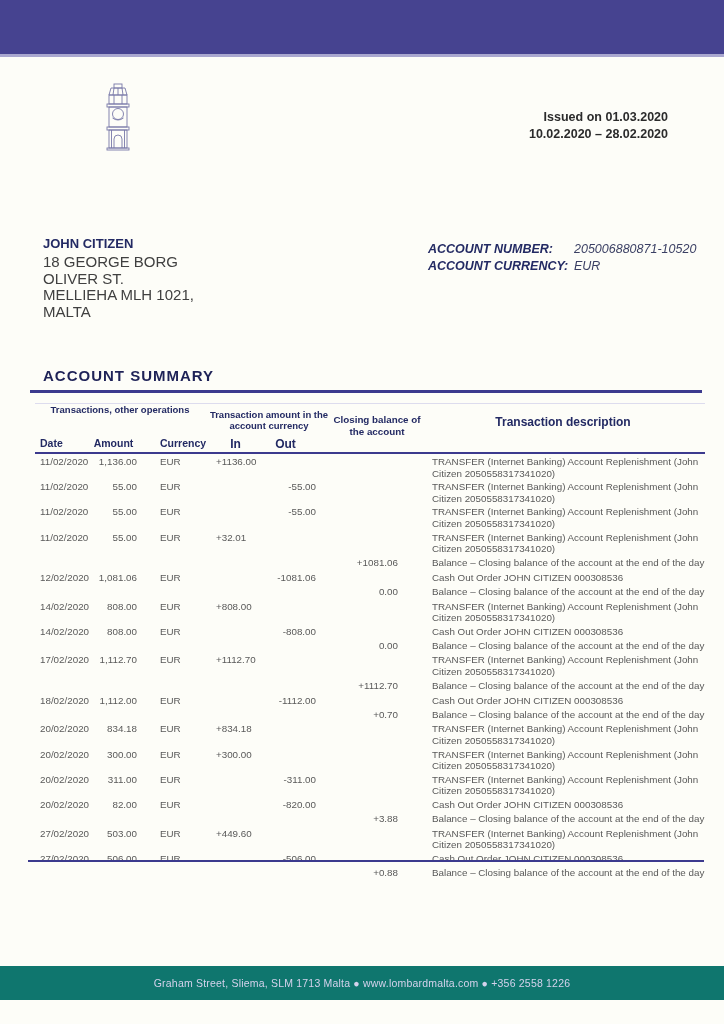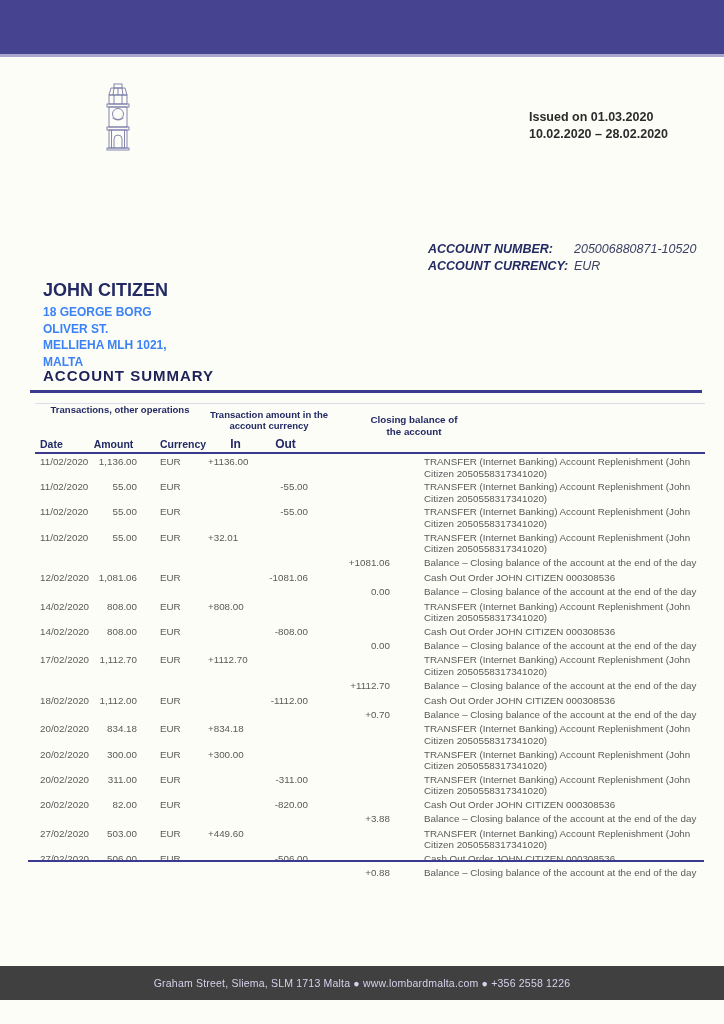--- a/index.html
+++ b/index.html
@@ -9,72 +9,72 @@
     background:#fdfdf8; overflow:hidden;
     font-family:"Liberation Sans", sans-serif; color:#595959;
   }
   
   .topbar {
     position:absolute; left:0; top:0; width:724px; height:57px;
     background:#464390; border-bottom:3px solid #a9a7cf;
   }
   .footerbar {
     position:absolute; left:0; top:966px; width:724px; height:34px;
-    background:#404040; display:flex; align-items:center; justify-content:center;
+    background:#0f766e; display:flex; align-items:center; justify-content:center;
   }
   .footerbar .ftext { font-size:10.5px; color:#d4d2ec; letter-spacing:.2px; }
   
   .logo-wrap { position:absolute; left:43px; top:82px; width:150px; text-align:center; }
   .logo-icon { display:block; margin:0 auto; }
   .logo-word {
     margin-top:3px; font-family:"Liberation Serif", serif; font-weight:bold;
     font-size:27px; letter-spacing:2.5px; color:#2d3184;
   }
   
   .issued {
-    position:absolute; right:56px; top:109px; text-align:left;
+    position:absolute; right:56px; top:109px; text-align:right;
     font-size:12.5px; font-weight:bold; color:#2b2b2b; line-height:17px;
   }
   
   .customer { position:absolute; left:43px; top:236px; }
-  .customer .cname { font-size:18px; font-weight:bold; color:#232a63; margin-bottom:3px;margin-top:44px; }
-  .customer .cline { font-size:12px; color:#3b82f6; line-height:16.5px;font-weight:bold; }
+  .customer .cname { font-size:13px; font-weight:bold; color:#232a63; margin-bottom:3px; }
+  .customer .cline { font-size:15px; color:#404040; line-height:16.5px; }
   .accinfo { position:absolute; left:428px; top:241px; font-size:12.5px; line-height:17px;font-style:italic; }
   .accrow { display:flex; }
   .acclabel { font-weight:bold; color:#232a63; width:146px; }
   .accvalue { color:#3a3f63; }
   
   .summary-title {
     position:absolute; left:43px; top:367px;
     font-size:15px; font-weight:bold; letter-spacing:1px; color:#1e2257;
   }
   .summary-rule { position:absolute; left:30px; top:390px; width:672px; height:3px; background:#3c3a8e; }
   
   .stable { position:absolute; left:35px; top:403px; width:670px; border-top:1px solid #dddcee; }
   .hgroup { display:flex; align-items:flex-start; height:33px; }
   .hg { font-weight:bold; color:#232a63; text-align:center; }
   .hg-ops   { width:170px; font-size:9.5px;  }
   .hg-amt   { width:128px; font-size:9.5px;  margin-top:5px;  line-height:11px; }
-  .hg-close { width:88px;  font-size:9.8px;  margin-top:10px; line-height:11.5px;margin-left:37px; }
+  .hg-close { width:88px;  font-size:9.8px;  margin-top:10px; line-height:11.5px; }
   .hg-desc  { width:284px; font-size:12px;   margin-top:11px; }
-  .hsub { display:flex; align-items:center; height:17px; border-bottom:2px solid #3c3a8e; padding-bottom:2px; }
+  .hsub { display:flex; align-items:flex-start; height:17px; border-bottom:2px solid #3c3a8e; padding-bottom:2px; }
   .hs { font-weight:bold; color:#232a63; font-size:10.5px; }
   .hs-date { width:55px; padding-left:5px; }
   .hs-amount { width:47px; text-align:center; }
   .hs-currency { width:45px; margin-left:23px; text-align:center; }
   .hs-in  { width:55px; margin-left:3px; text-align:center; font-size:12px; }
   .hs-out { width:45px; text-align:center; font-size:12px; }
   
   .tbody { }
   .t-row { display:flex; align-items:flex-start; padding-top:2px; font-size:9.8px; line-height:11.6px; color:#595959; }
   .c { flex:none; }
   .c-date     { width:55px; padding-left:5px; }
   .c-amount   { width:47px; text-align:right; }
   .c-currency { width:45px; margin-left:23px; }
-  .c-in       { width:55px; margin-left:3px; }
+  .c-in       { width:55px; margin-left:11px; }
   .c-out      { width:45px; text-align:right; }
   .c-closing  { width:82px; text-align:right; }
   .c-desc     { width:281px; margin-left:34px; }
   .t-row.single { padding-top:2.5px; padding-bottom:1px; }
   .table-bottom-rule { position:absolute; left:28px; top:860px; width:676px; height:2px; background:#3c3a8e; }
 </style>
 </head>
 <body>
 
 <div class="page">
@@ -129,20 +129,21 @@
   </div>
 
   <div class="summary-title">ACCOUNT SUMMARY</div>
   <div class="summary-rule"></div>
 
   <div class="stable">
     <div class="hgroup">
       <div class="hg hg-ops">Transactions, other operations</div>
       <div class="hg hg-amt">Transaction amount in the account currency</div>
       <div class="hg hg-close">Closing balance of the account</div>
+      <div class="hg hg-desc">Transaction description</div>
     </div>
     <div class="hsub">
       <div class="hs hs-date">Date</div>
       <div class="hs hs-amount">Amount</div>
       <div class="hs hs-currency">Currency</div>
       <div class="hs hs-in">In</div>
       <div class="hs hs-out">Out</div>
     </div>
     <div class="tbody">
         <div class="t-row">

